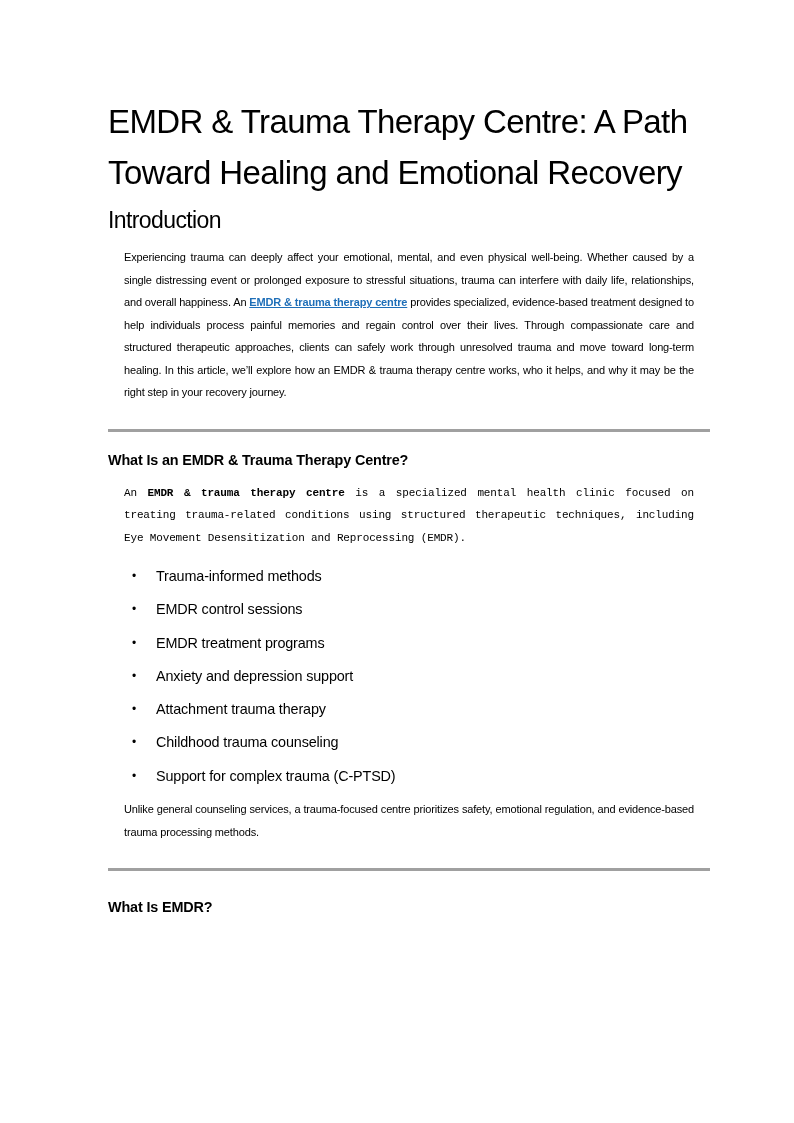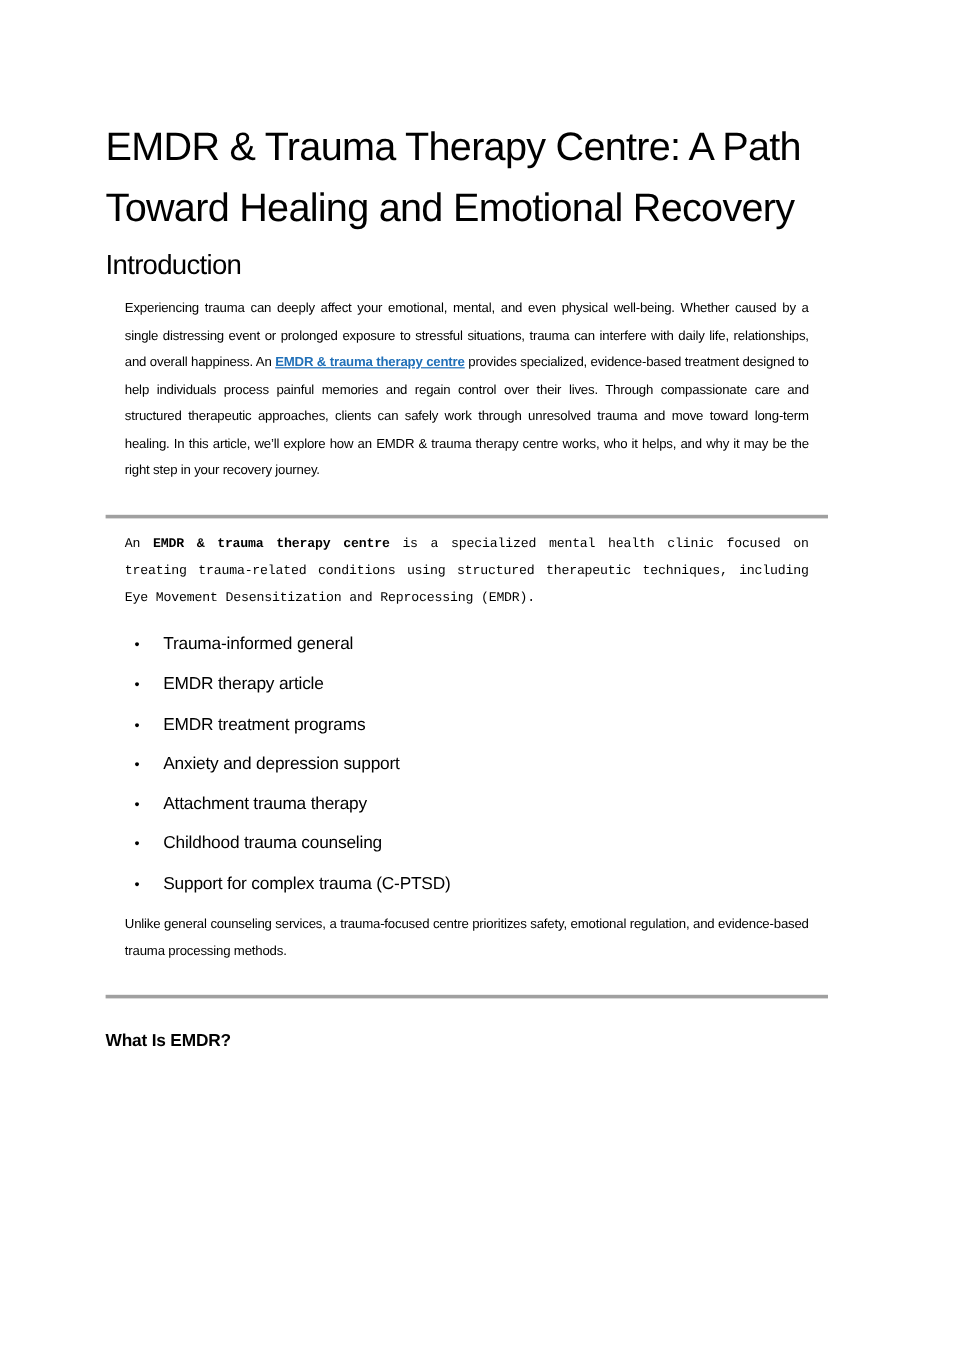--- a/index.html
+++ b/index.html
@@ -10,21 +10,21 @@
     body {
       width: 794px;
       height: 1123px;
       position: relative;
       overflow: hidden;
       font-family: "Liberation Sans", "DejaVu Sans", sans-serif;
       color: #000000;
     }
     .page {
       position: absolute;
-      left: 88px;
+      left: 108px;
       top: 96px;
       width: 602px;
     }
     .title {
       font-size: 33px;
       line-height: 51px;
       font-weight: normal;
       margin: 0;
       letter-spacing: -0.6px;
       color: #000;
@@ -104,27 +104,28 @@
   <h1 class="title">
     <span>EMDR &amp; Trauma Therapy Centre: A Path</span><br>
     <span>Toward Healing and Emotional Recovery</span>
   </h1>
   <h2 class="intro-heading">Introduction</h2>
 
   <p class="intro-para"><span>Experiencing trauma can deeply affect your emotional, mental, and even physical well-being. Whether caused by a single distressing event or prolonged exposure to stressful situations, trauma can interfere with daily life, relationships, and overall happiness. An </span><a class="link">EMDR &amp; trauma therapy centre</a><span> provides specialized, evidence-based treatment designed to help individuals process painful memories and regain control over their lives. Through compassionate care and structured therapeutic approaches, clients can safely work through unresolved trauma and move toward long-term healing. In this article, we’ll explore how an EMDR &amp; trauma therapy centre works, who it helps, and why it may be the right step in your recovery journey.</span></p>
 
   <hr class="divider divider-1">
 
+  <div class="h3 h3-first">What Is an EMDR &amp; Trauma Therapy Centre?</div>
 
   <p class="para-after-h3"><span>An </span><strong>EMDR &amp; trauma therapy centre</strong><span> is a specialized mental health clinic focused on treating trauma-related conditions using structured therapeutic techniques, including Eye Movement Desensitization and Reprocessing (EMDR).</span></p>
 
 
   <ul>
-    <li><span class="bullet">•</span><span>Trauma-informed general</span></li>
-    <li><span class="bullet">•</span><span>EMDR therapy article</span></li>
+    <li><span class="bullet">•</span><span>Trauma-informed methods</span></li>
+    <li><span class="bullet">•</span><span>EMDR control sessions</span></li>
     <li><span class="bullet">•</span><span>EMDR treatment programs</span></li>
     <li><span class="bullet">•</span><span>Anxiety and depression support</span></li>
     <li><span class="bullet">•</span><span>Attachment trauma therapy</span></li>
     <li><span class="bullet">•</span><span>Childhood trauma counseling</span></li>
     <li><span class="bullet">•</span><span>Support for complex trauma (C-PTSD)</span></li>
   </ul>
 
   <p class="para-unlike">Unlike general counseling services, a trauma-focused centre prioritizes safety, emotional regulation, and evidence-based trauma processing methods.</p>
 
   <hr class="divider divider-2">

